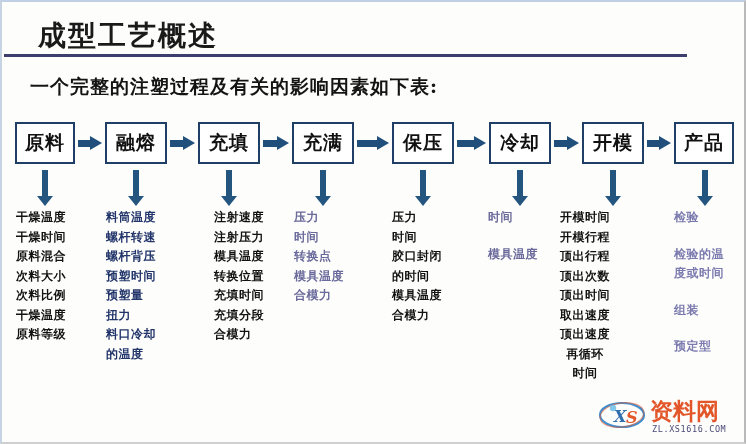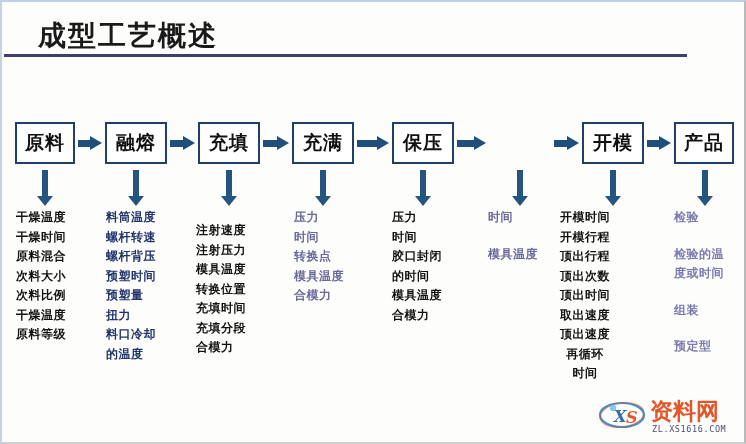--- a/index.html
+++ b/index.html
@@ -198,36 +198,40 @@
 </head>
 <body>
 
 <div id="slide">
 
   <div id="title-area">
     <div id="page-title">成型工艺概述</div>
   </div>
   <div id="title-rule"></div>
 
+  <div id="subtitle">一个完整的注塑过程及有关的影响因素如下表:</div>
 
   <div id="flow-row">
       <div class="stage-box" style="left: 103px; width: 62px;">
         <span class="stage-label">融熔</span>
       </div>
       <div class="stage-box" style="left: 13px; width: 60px;">
         <span class="stage-label">原料</span>
       </div>
       <div class="stage-box" style="left: 196px; width: 62px;">
         <span class="stage-label">充填</span>
       </div>
       <div class="stage-box" style="left: 390px; width: 62px;">
         <span class="stage-label">保压</span>
       </div>
       <div class="stage-box" style="left: 290px; width: 62px;">
         <span class="stage-label">充满</span>
+      </div>
+      <div class="stage-box" style="left: 487px; width: 62px;">
+        <span class="stage-label">冷却</span>
       </div>
       <div class="stage-box" style="left: 580px; width: 62px;">
         <span class="stage-label">开模</span>
       </div>
       <div class="stage-box" style="left: 672px; width: 60px;">
         <span class="stage-label">产品</span>
       </div>
       <div class="h-arrow" style="left: 76px; width: 24px;">
         <div class="shaft" style="width: 13px;"></div>
         <div class="head"></div>
@@ -271,21 +275,21 @@
       <div class="factor-col" style="left: 104px;">
         <div class="factor-item c-navy">料筒温度</div>
         <div class="factor-item c-navy">螺杆转速</div>
         <div class="factor-item c-navy">螺杆背压</div>
         <div class="factor-item c-navy">预塑时间</div>
         <div class="factor-item c-navy">预塑量</div>
         <div class="factor-item c-navy">扭力</div>
         <div class="factor-item c-navy">料口冷却</div>
         <div class="factor-item c-navy">的温度</div>
       </div>
-      <div class="factor-col" style="left: 194px; margin-top: 13px;">
+      <div class="factor-col" style="left: 212px;">
         <div class="factor-item c-dark">注射速度</div>
         <div class="factor-item c-dark">注射压力</div>
         <div class="factor-item c-dark">模具温度</div>
         <div class="factor-item c-dark">转换位置</div>
         <div class="factor-item c-dark">充填时间</div>
         <div class="factor-item c-dark">充填分段</div>
         <div class="factor-item c-dark">合模力</div>
       </div>
       <div class="factor-col" style="left: 292px;">
         <div class="factor-item c-purple">压力</div>

